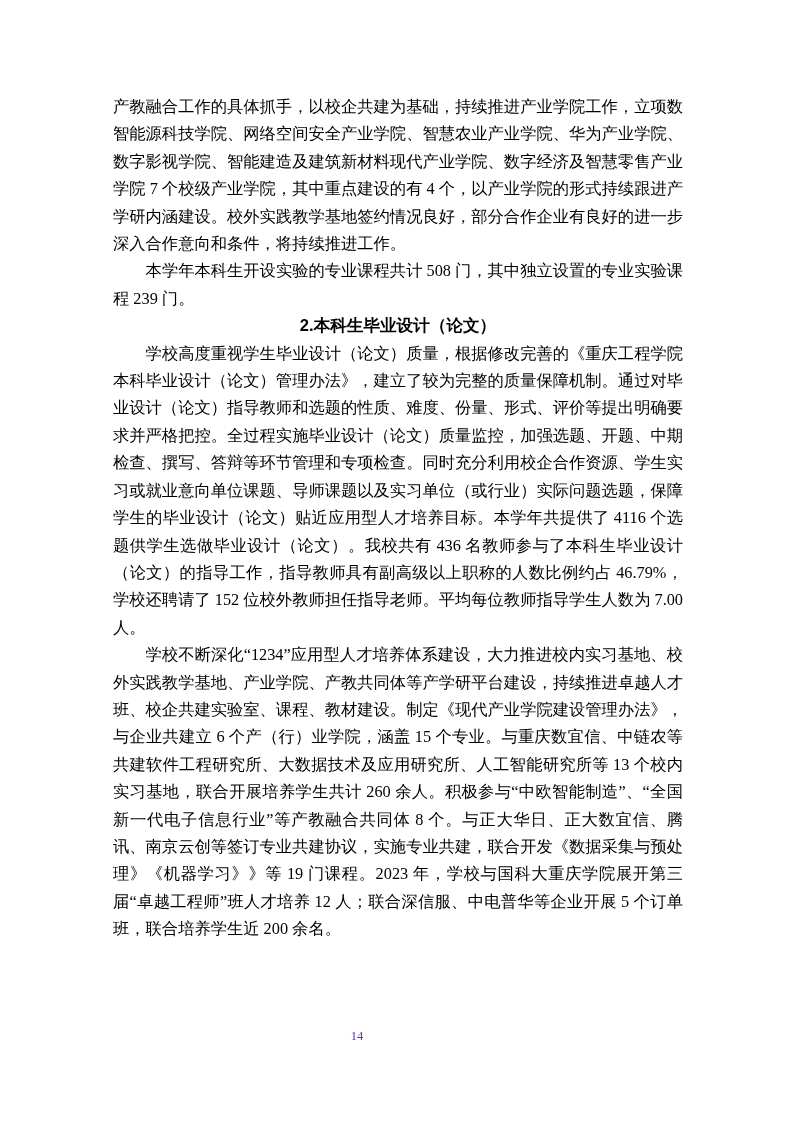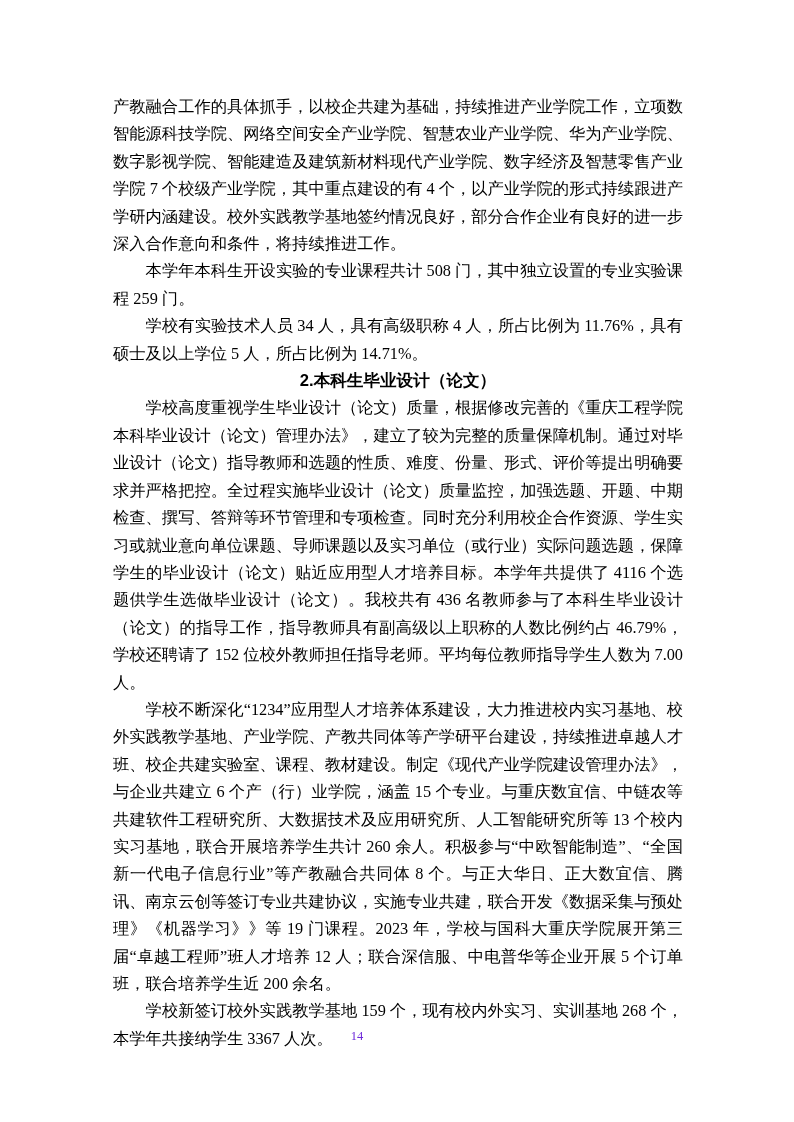--- a/index.html
+++ b/index.html
@@ -55,23 +55,21 @@
     font-family: "Liberation Serif", "DejaVu Serif", serif;
     color: #6d28d9;
   }
 </style>
 </head>
 <body>
 
 <div class="page">
   <main class="content">
     <p class="para no-indent">产教融合工作的具体抓手，以校企共建为基础，持续推进产业学院工作，立项数智能源科技学院、网络空间安全产业学院、智慧农业产业学院、华为产业学院、数字影视学院、智能建造及建筑新材料现代产业学院、数字经济及智慧零售产业学院 7 个校级产业学院，其中重点建设的有 4 个，以产业学院的形式持续跟进产学研内涵建设。校外实践教学基地签约情况良好，部分合作企业有良好的进一步深入合作意向和条件，将持续推进工作。</p>
-    <p class="para">本学年本科生开设实验的专业课程共计 508 门，其中独立设置的专业实验课程 259 门。</p>
-    <p class="para">学校有实验技术人员 34 人，具有高级职称 4 人，所占比例为 11.76%，具有硕士及以上学位 5 人，所占比例为 14.71%。</p>
+    <p class="para">本学年本科生开设实验的专业课程共计 508 门，其中独立设置的专业实验课程 239 门。</p>
     <h2 class="heading">2.本科生毕业设计（论文）</h2>
     <p class="para">学校高度重视学生毕业设计（论文）质量，根据修改完善的《重庆工程学院本科毕业设计（论文）管理办法》，建立了较为完整的质量保障机制。通过对毕业设计（论文）指导教师和选题的性质、难度、份量、形式、评价等提出明确要求并严格把控。全过程实施毕业设计（论文）质量监控，加强选题、开题、中期检查、撰写、答辩等环节管理和专项检查。同时充分利用校企合作资源、学生实习或就业意向单位课题、导师课题以及实习单位（或行业）实际问题选题，保障学生的毕业设计（论文）贴近应用型人才培养目标。本学年共提供了 4116 个选题供学生选做毕业设计（论文）。我校共有 436 名教师参与了本科生毕业设计（论文）的指导工作，指导教师具有副高级以上职称的人数比例约占 46.79%，学校还聘请了 152 位校外教师担任指导老师。平均每位教师指导学生人数为 7.00 人。</p>
     <p class="para">学校不断深化“1234”应用型人才培养体系建设，大力推进校内实习基地、校外实践教学基地、产业学院、产教共同体等产学研平台建设，持续推进卓越人才班、校企共建实验室、课程、教材建设。制定《现代产业学院建设管理办法》，与企业共建立 6 个产（行）业学院，涵盖 15 个专业。与重庆数宜信、中链农等共建软件工程研究所、大数据技术及应用研究所、人工智能研究所等 13 个校内实习基地，联合开展培养学生共计 260 余人。积极参与“中欧智能制造”、“全国新一代电子信息行业”等产教融合共同体 8 个。与正大华日、正大数宜信、腾讯、南京云创等签订专业共建协议，实施专业共建，联合开发《数据采集与预处理》《机器学习》》等 19 门课程。2023 年，学校与国科大重庆学院展开第三届“卓越工程师”班人才培养 12 人；联合深信服、中电普华等企业开展 5 个订单班，联合培养学生近 200 余名。</p>
-    <p class="para">学校新签订校外实践教学基地 159 个，现有校内外实习、实训基地 268 个，本学年共接纳学生 3367 人次。</p>
   </main>
   <footer class="page-footer">
     <span class="page-number">14</span>
   </footer>
 </div>
 
 </body></html>

